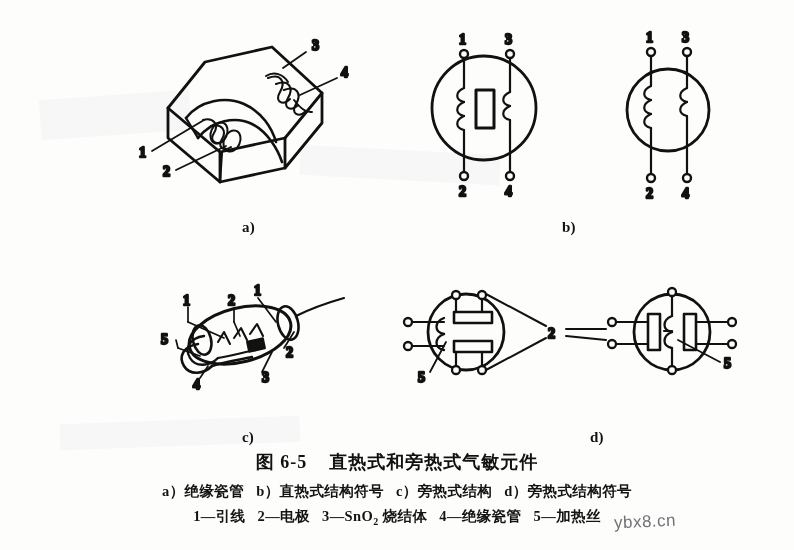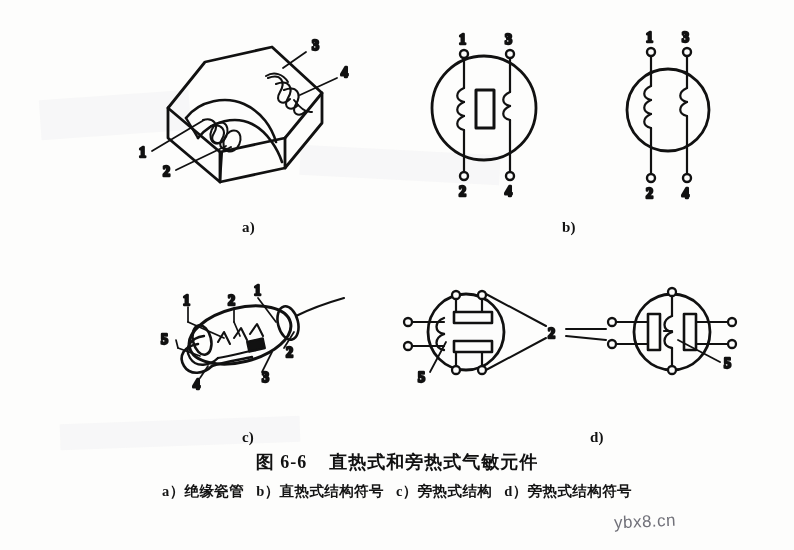--- a/index.html
+++ b/index.html
@@ -297,19 +297,20 @@
 
     </g>
   </svg>
 
   <div class="panel-letter" id="letter-a">a)</div>
   <div class="panel-letter" id="letter-b">b)</div>
   <div class="panel-letter" id="letter-c">c)</div>
   <div class="panel-letter" id="letter-d">d)</div>
 
   <div class="caption-block">
-    <div class="cap-title">图 6-6    直热式和旁热式气敏元件</div>
+    <div class="cap-title">图 6-5    直热式和旁热式气敏元件</div>
     <div class="cap-line">a）绝缘瓷管   b）直热式结构符号   c）旁热式结构   d）旁热式结构符号</div>
+    <div class="cap-line"><span>1—引线   2—电极   3—SnO</span><sub>2</sub><span> 烧结体   4—绝缘瓷管   5—加热丝</span></div>
   </div>
 
   <div class="watermark">ybx8.cn</div>
 
 </div>
 
 </body></html>

